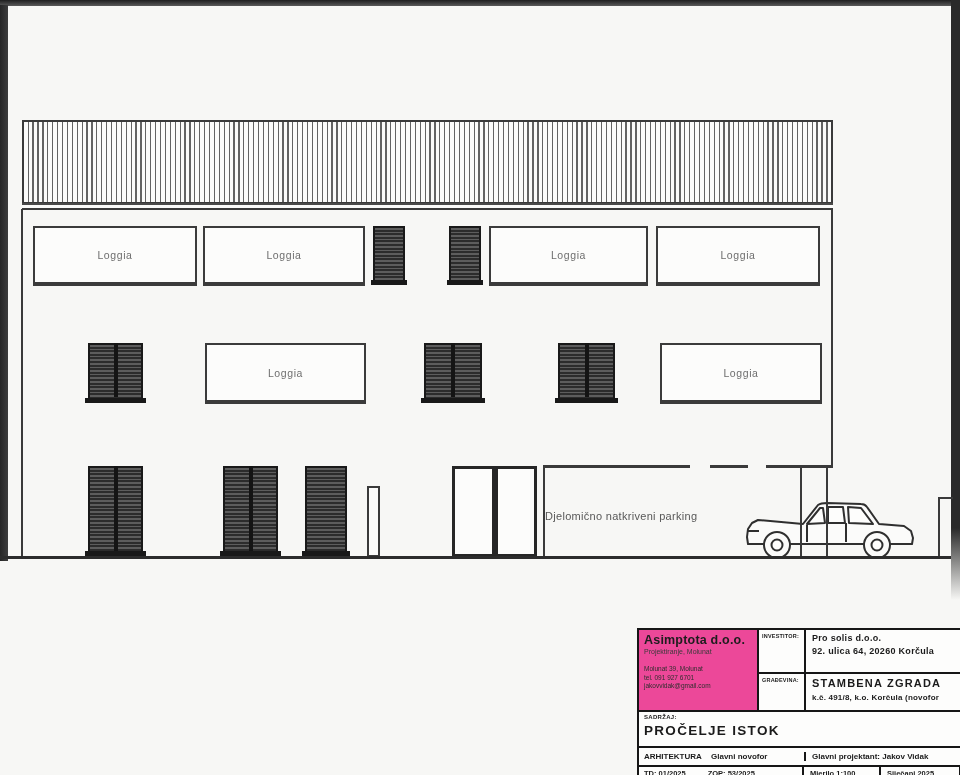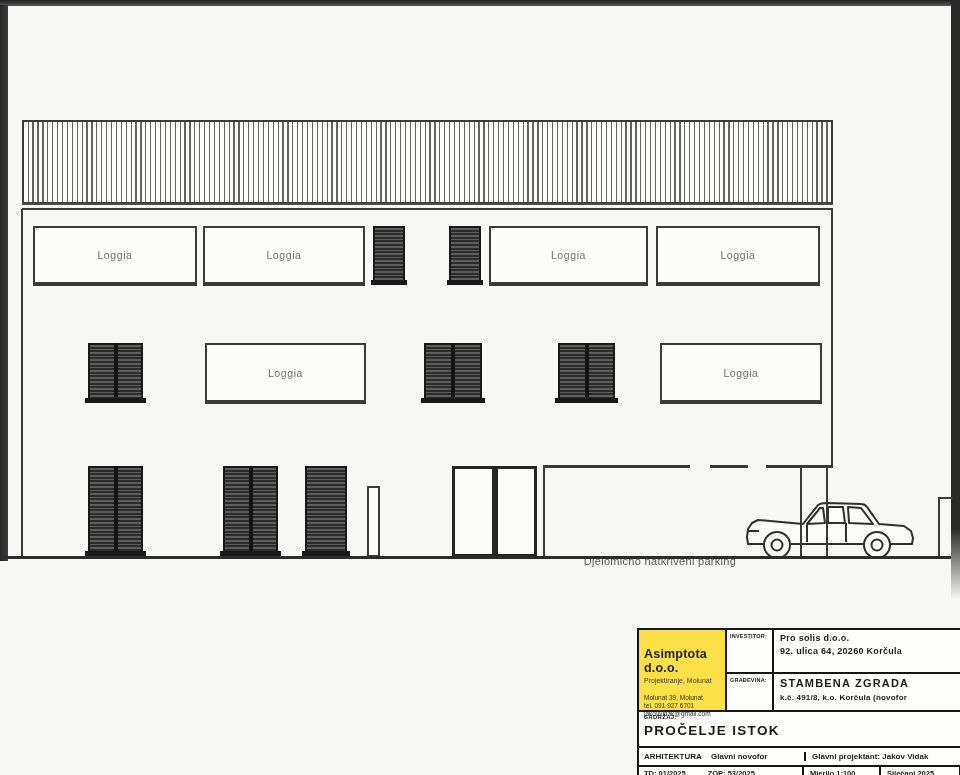--- a/index.html
+++ b/index.html
@@ -43,21 +43,21 @@
   .wcol{background:#fbfbfa;border:2px solid #3a3a3a;}
   
   .door{left:452px;top:466px;width:85px;height:91px;border:3px solid #262626;background:#fcfcfb;}
   .door .mid{position:absolute;left:50%;margin-left:-3px;width:6px;top:0;bottom:0;background:#262626;}
   
   .pline{background:#3a3a3a;}
   .parking-label{color:#585858;font-size:11px;letter-spacing:.3px;white-space:nowrap;}
   
   #tblock{left:637px;top:628px;width:356px;height:160px;border-top:2.5px solid #161616;border-left:2.5px solid #161616;background:#fdfdfc;}
   #tblock .row1{display:flex;height:80px;border-bottom:2px solid #161616;}
-  .tb-company{width:88px;background:#fde047;border-right:2px solid #161616;padding:17px 5px;box-sizing:border-box;line-height:1.15;}
+  .tb-company{width:120px;background:#ec4899;border-right:2px solid #161616;padding:3px 5px;box-sizing:border-box;line-height:1.15;}
   .tb-company .nm{font-size:12.5px;font-weight:600;color:#1d1d1d;letter-spacing:.2px;}
   .tb-company .sub{font-size:7px;color:#3a3a3a;margin-top:1px;}
   .tb-company .contact{font-size:6.5px;color:#2e2e2e;margin-top:9px;line-height:1.25;}
   .tb-right{flex:1;display:flex;flex-direction:column;min-width:0;}
   .tb-sub{display:flex;min-width:0;}
   .tb-sub.inv{height:42px;border-bottom:2px solid #161616;}
   .tb-sub.grad{flex:1;}
   .tb-label{width:47px;border-right:2px solid #161616;font-size:5.5px;font-weight:bold;padding:3px 0 0 3px;box-sizing:border-box;letter-spacing:.2px;}
   .tb-val{flex:1;padding:3px 0 0 6px;min-width:0;white-space:nowrap;}
   .tb-val .l1b{font-size:9px;font-weight:bold;letter-spacing:.3px;}
@@ -151,21 +151,21 @@
   </div>
   <div class="abs wcol" style="left:367px;top:486px;width:13px;height:71px;"></div>
   <div class="abs door">
     <div class="mid"></div>
   </div>
 
   <div class="abs pline" style="left:543px;top:467px;width:2px;height:90px;"></div>
   <div class="abs pline" style="left:543px;top:465px;width:147px;height:2.5px;"></div>
   <div class="abs pline" style="left:710px;top:465px;width:38px;height:2.5px;"></div>
   <div class="abs pline" style="left:766px;top:465px;width:66px;height:2.5px;"></div>
-  <div class="abs parking-label" style="left:545px;top:555px;width:230px;text-align:center;">Djelomično natkriveni parking</div>
+  <div class="abs parking-label" style="left:545px;top:510px;width:230px;">Djelomično natkriveni parking</div>
 
   <svg class="abs" style="left:745px;top:490px;" width="175" height="70" viewBox="0 0 175 70">
     <g stroke="#2f2f2f" stroke-width="2" fill="#fbfbfa" stroke-linejoin="round">
       <path d="M3,54 L2,47 L3,39 L7,33 L13,30 L58,34 L73,15 Q76,13 82,13 L116,14 Q120,14 122,17 L134,34 L159,36 L166,41 L168,48 L167,54 Z"></path>
       <path d="M62,34 L75,18 L78,18 L80,33 Z" fill="#fdfdfc"></path>
       <path d="M83,17 L98,17 L100,33 L83,33 Z" fill="#fdfdfc"></path>
       <path d="M103,17 L116,18 L128,34 L104,33 Z" fill="#fdfdfc"></path>
       <line x1="101" y1="33" x2="101" y2="52" fill="none"></line>
       <line x1="62" y1="35" x2="62" y2="52" fill="none"></line>
       <line x1="3" y1="41" x2="14" y2="41" fill="none"></line>

